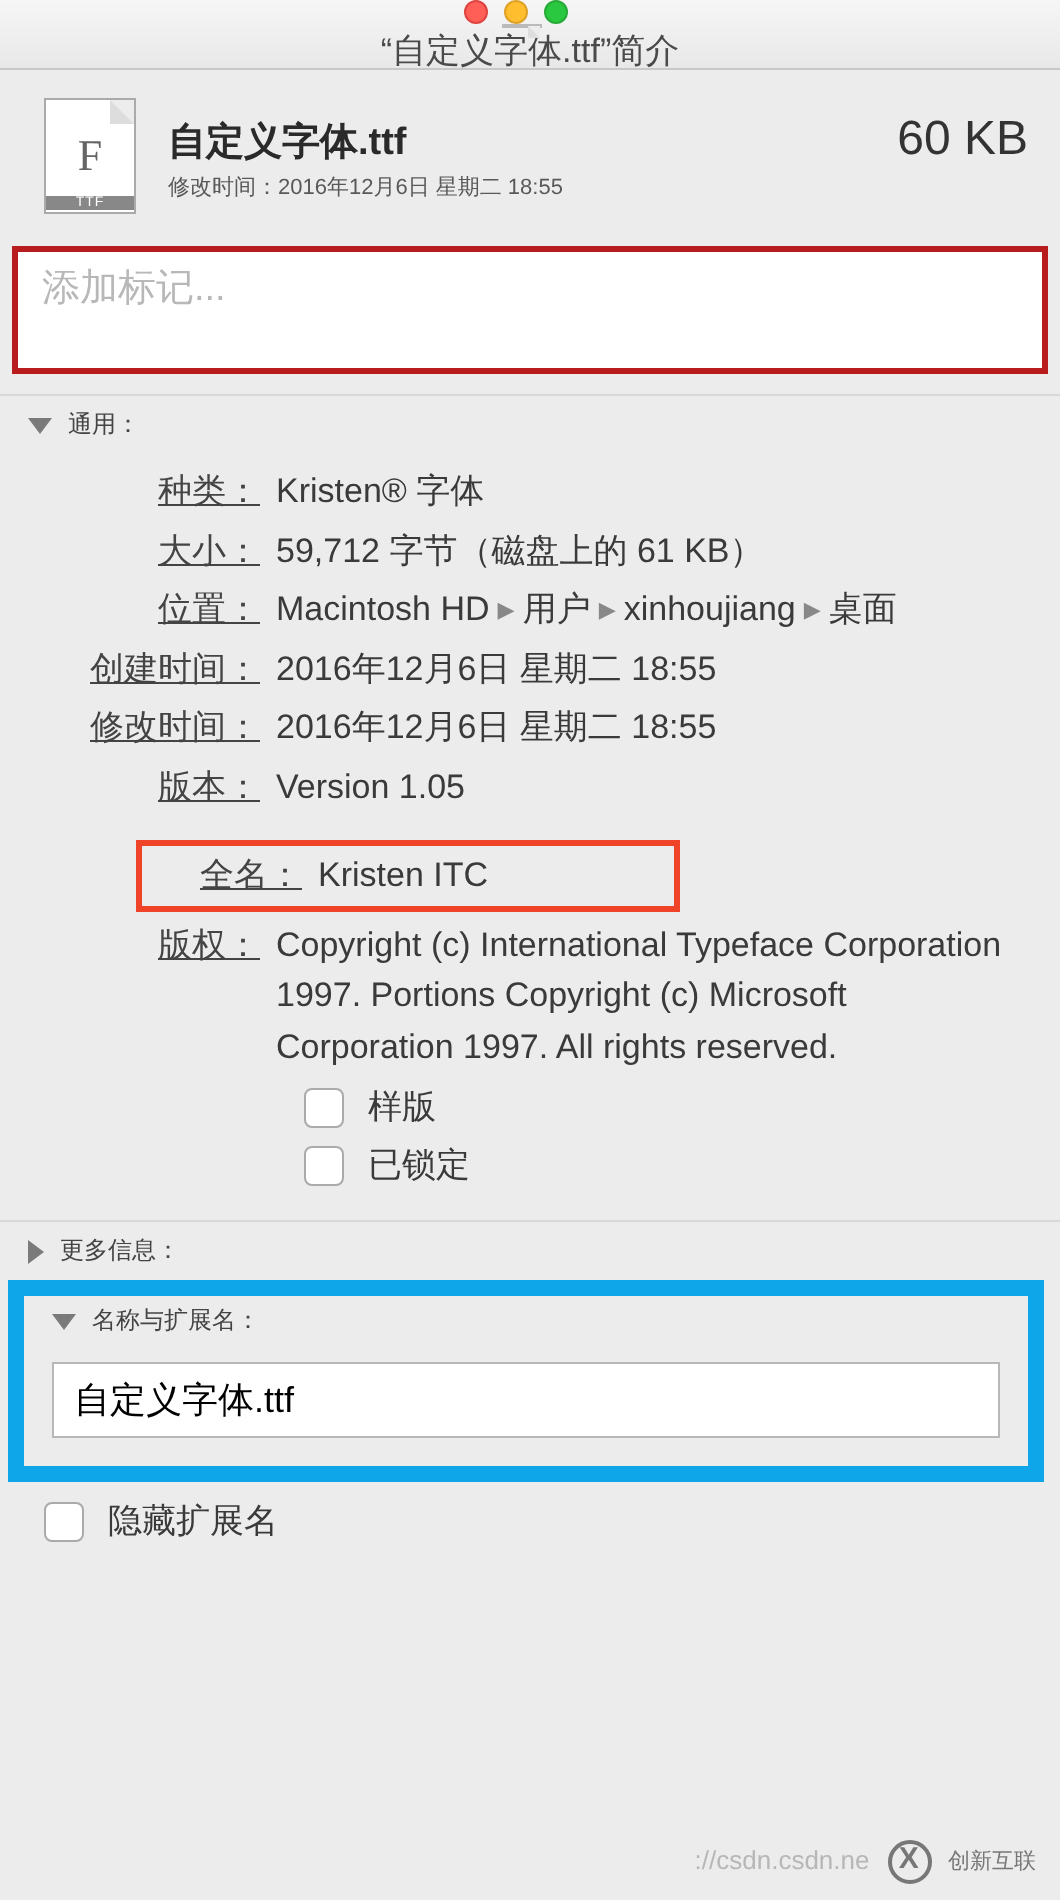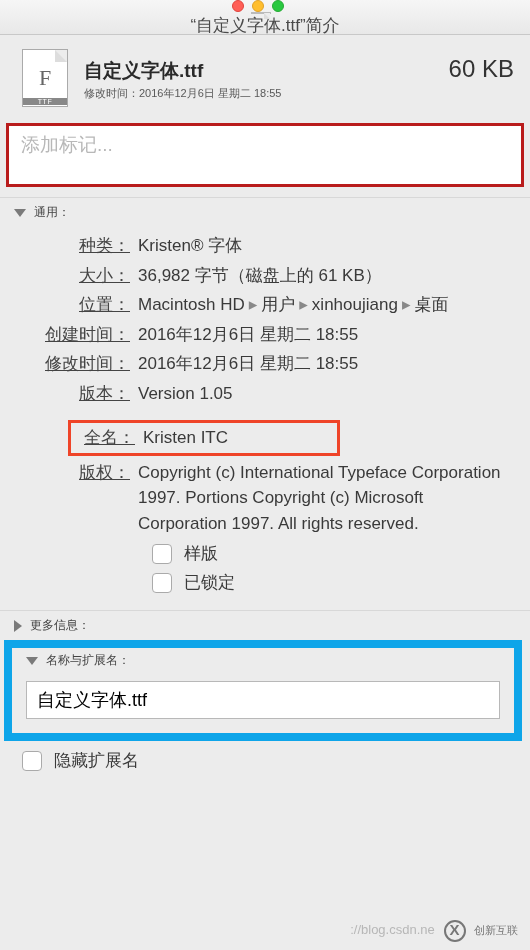--- a/index.html
+++ b/index.html
@@ -105,21 +105,21 @@
 }
 .info-row .v { flex: 1; color: #3a3a3a; word-break: break-word; }
 .path-sep { color: #888; margin: 0 4px; }
 
 .highlight1 {
   border: 3px solid #ef4428;
   margin-left: 48px; margin-right: 170px;
   padding: 2px 0 2px 0;
 }
 .highlight1 .info-row { margin:0; }
-.highlight1 .k { width: 72px; }
+.highlight1 .k { width: 88px; }
 
 .checks { padding-left: 132px; margin-top: 6px; }
 .check-row { display: flex; align-items: center; margin: 6px 0; }
 .cbox {
   width: 20px; height: 20px; border: 1px solid #aaa;
   border-radius: 4px; background: #fff; margin-right: 12px;
 }
 
 .section2-wrap {
   border: 8px solid #0ea5e9;
@@ -189,21 +189,21 @@
   <div class="label">通用：</div>
 </div>
 
 <div class="info-table">
   <div class="info-row">
     <div class="k">种类：</div>
     <div class="v">Kristen® 字体</div>
   </div>
   <div class="info-row">
     <div class="k">大小：</div>
-    <div class="v">36,982 字节（磁盘上的 61 KB）</div>
+    <div class="v">59,712 字节（磁盘上的 61 KB）</div>
   </div>
   <div class="info-row">
     <div class="k">位置：</div>
     <div class="v">
       <span>Macintosh HD</span><span class="path-sep">▸</span><span>用户</span><span class="path-sep">▸</span><span>xinhoujiang</span><span class="path-sep">▸</span><span>桌面</span>
     </div>
   </div>
   <div class="info-row">
     <div class="k">创建时间：</div>
     <div class="v">2016年12月6日 星期二 18:55</div>
@@ -257,16 +257,16 @@
     <input class="name-input" type="text" value="自定义字体.ttf" style="">
   </div>
 </div>
 
 <div class="hide-ext">
   <div class="cbox"></div>
   <div>隐藏扩展名</div>
 </div>
 
 <div class="watermark">
-  <span>://blog.csdn.ne</span>
+  <span>://csdn.csdn.ne</span>
   <span class="logo"></span>
   <span style="color:#777;font-size:11px;margin-left:4px">创新互联</span>
 </div>
 
 </body></html>

